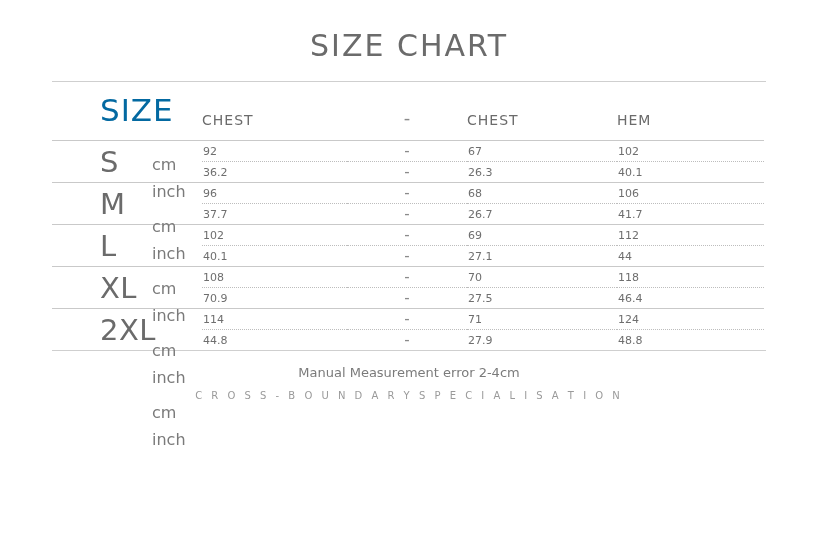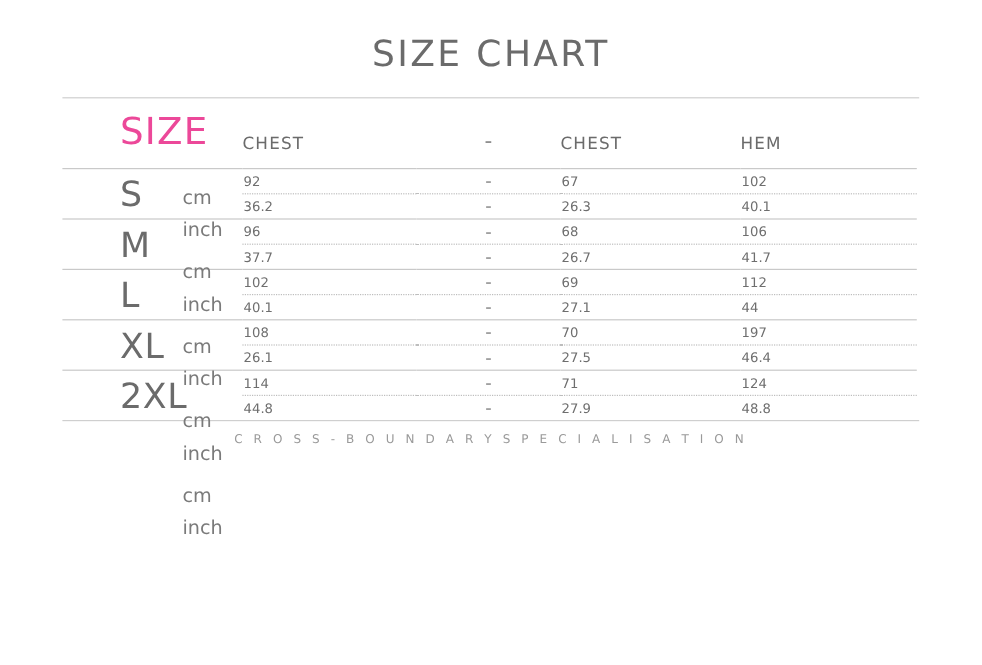--- a/index.html
+++ b/index.html
@@ -50,21 +50,21 @@
   table.chart col.c-length { width: 150px; }
   table.chart col.c-hem    { width: 147px; }
 
   
   .head-row td {
     padding: 10px 0 12px 0;
     vertical-align: bottom;
   }
   .head-size {
     font-size: 31px;
-    color: #ec4899;
+    color: #0369a1;
     padding-left: 48px !important;
     letter-spacing: 1px;
   }
   .head-label {
     font-size: 14px;
     color: #6b6b6b;
     letter-spacing: 1px;
   }
   .head-dash {
     font-size: 18px;
@@ -201,27 +201,27 @@
       </tr>
       <tr class="solid">
           <td colspan="5"></td>
         </tr>
 
       <tr>
         <td class="size-cell" rowspan="3">XL</td>
         <td class="val">108</td>
         <td class="dash">-</td>
         <td class="val">70</td>
-        <td class="val">197</td>
-      </tr>
-      <tr class="dotted">
-          <td colspan="4"></td>
-        </tr>
-      <tr>
-        <td class="val">26.1</td>
+        <td class="val">118</td>
+      </tr>
+      <tr class="dotted">
+          <td colspan="4"></td>
+        </tr>
+      <tr>
+        <td class="val">70.9</td>
         <td class="dash">-</td>
         <td class="val">27.5</td>
         <td class="val">46.4</td>
       </tr>
       <tr class="solid">
           <td colspan="5"></td>
         </tr>
 
       <tr>
         <td class="size-cell" rowspan="3">2XL</td>
@@ -253,15 +253,16 @@
 
   <div style="position:absolute; left:152px; top:279px; font-size:16px; color:#7a7a7a;">cm</div>
   <div style="position:absolute; left:152px; top:306px; font-size:16px; color:#7a7a7a;">inch</div>
 
   <div style="position:absolute; left:152px; top:341px; font-size:16px; color:#7a7a7a;">cm</div>
   <div style="position:absolute; left:152px; top:368px; font-size:16px; color:#7a7a7a;">inch</div>
 
   <div style="position:absolute; left:152px; top:403px; font-size:16px; color:#7a7a7a;">cm</div>
   <div style="position:absolute; left:152px; top:430px; font-size:16px; color:#7a7a7a;">inch</div>
 
+  <div class="footnote">Manual Measurement error 2-4cm</div>
   <div class="brandline">C R O S S - B O U N D A R Y   S P E C I A L I S A T I O N</div>
 
 </div>
 
 </body></html>

